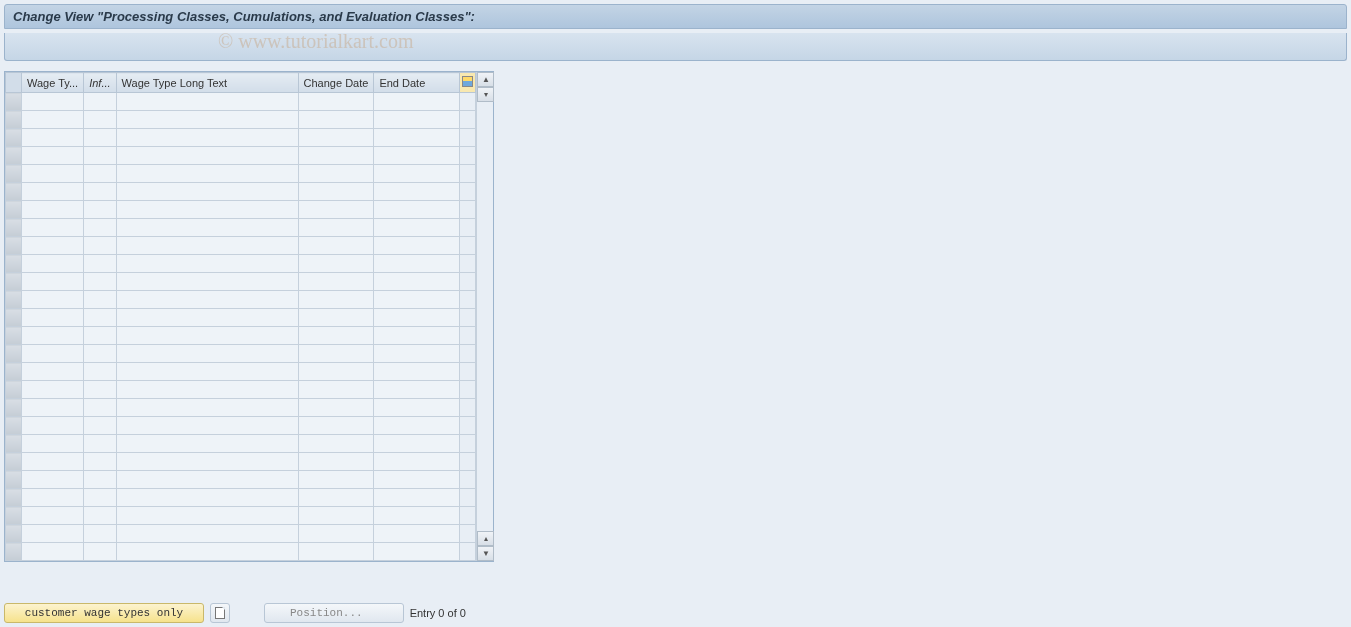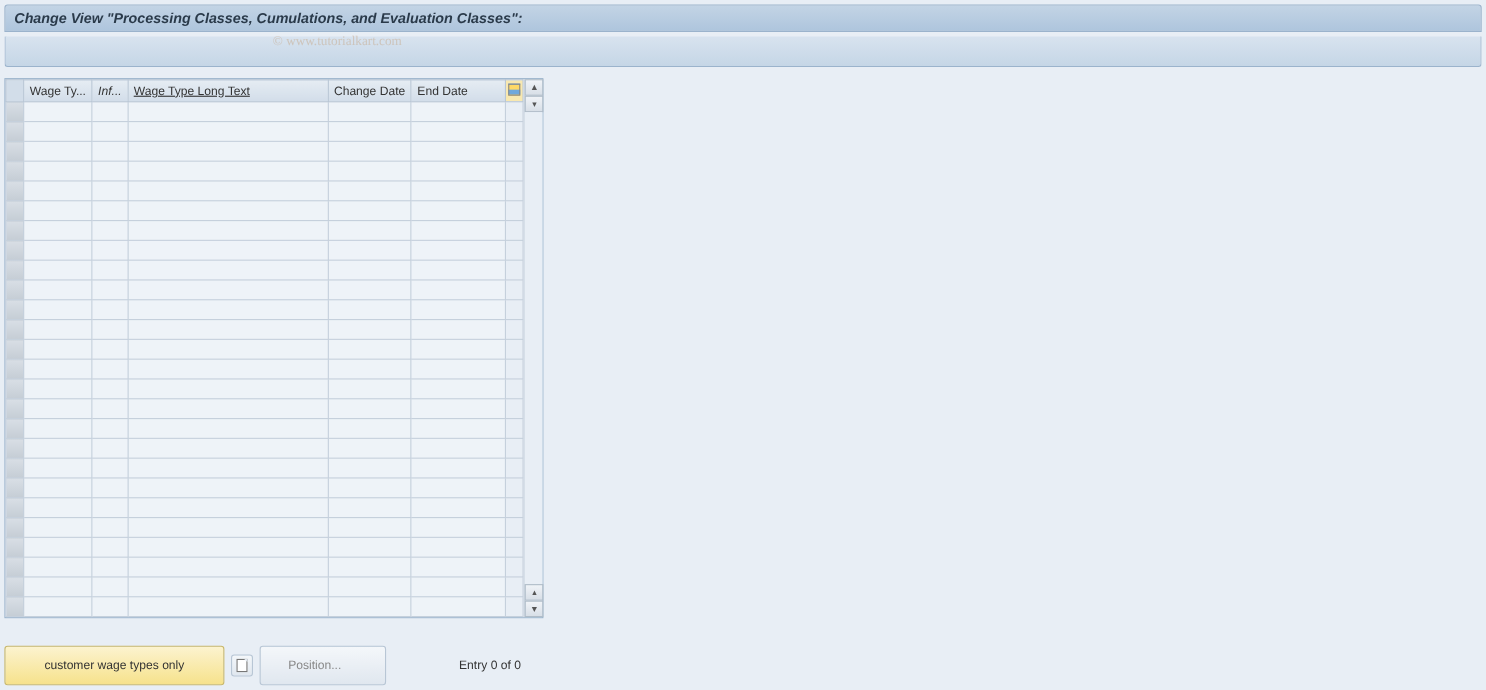--- a/index.html
+++ b/index.html
@@ -31,23 +31,23 @@
       background: linear-gradient(to bottom, #d8e3ef 0%, #c5d6e6 100%);
       border: 1px solid #9bb3cc;
       border-top: none;
       height: 28px;
       margin: 0 4px;
       border-radius: 0 0 3px 3px;
     }
     .watermark {
       position: absolute;
       top: 30px;
-      left: 248px;
+      left: 218px;
       color: rgba(200, 170, 140, 0.5);
-      font-size: 12px;
+      font-size: 20px;
       font-family: Georgia, serif;
       pointer-events: none;
       z-index: 100;
     }
     .content-area {
       display: flex;
       margin: 10px 4px 0 4px;
     }
     .table-container {
       border: 1px solid #9bb3cc;
@@ -91,21 +91,21 @@
       background: #eef3f8;
       height: 18px;
       padding: 0;
     }
     table.data-table td.row-selector {
       background: linear-gradient(to bottom, #d8dee5 0%, #c5cdd5 100%);
       width: 16px;
     }
     .col-wage-ty { width: 62px; margin-top: 31px; }
     .col-inf { width: 28px; font-style: italic; }
-    .col-long-text { width: 182px; text-decoration: underline; }
+    .col-long-text { width: 182px; }
     .col-start-date { width: 68px; }
     .col-end-date { width: 86px; }
     
     .scrollbar-vert {
       width: 17px;
       background: #e8eef5;
       border-left: 1px solid #c5d0dc;
       display: flex;
       flex-direction: column;
     }
@@ -137,32 +137,34 @@
       gap: 6px;
       padding: 4px 0;
     }
     .btn {
       background: linear-gradient(to bottom, #fcf3cf 0%, #f6e28c 100%);
       border: 1px solid #c9b86a;
       border-radius: 3px;
       padding: 2px 18px;
       font-size: 11px;
       color: #333;
-      height: 36px;
+      height: 20px;
       display: flex;
       align-items: center;
       justify-content: center;
       cursor: pointer;
+      font-family: Liberation Mono, monospace;
     }
     .btn.position-btn {
       background: linear-gradient(to bottom, #f4f7fa 0%, #e0e7ef 100%);
       border: 1px solid #b8c6d5;
       color: #888;
       padding: 2px 40px 2px 25px;
       position: relative;
+      margin-left: 28px;
     }
     .btn-icon-box {
       width: 20px;
       height: 20px;
       background: linear-gradient(to bottom, #f4f7fa 0%, #e0e7ef 100%);
       border: 1px solid #b8c6d5;
       border-radius: 3px;
       display: flex;
       align-items: center;
       justify-content: center;
@@ -178,21 +180,20 @@
       content: '';
       position: absolute;
       right: -1px;
       top: -1px;
       width: 0;
       height: 0;
       border-left: 3px solid transparent;
       border-top: 3px solid #e0e7ef;
     }
     .entry-label {
-      margin-left: 60px;
       font-size: 11px;
       color: #333;
     }
     .customer-btn{
         min-width: 200px;
     }
   </style>
 </head>
 <body>
 

